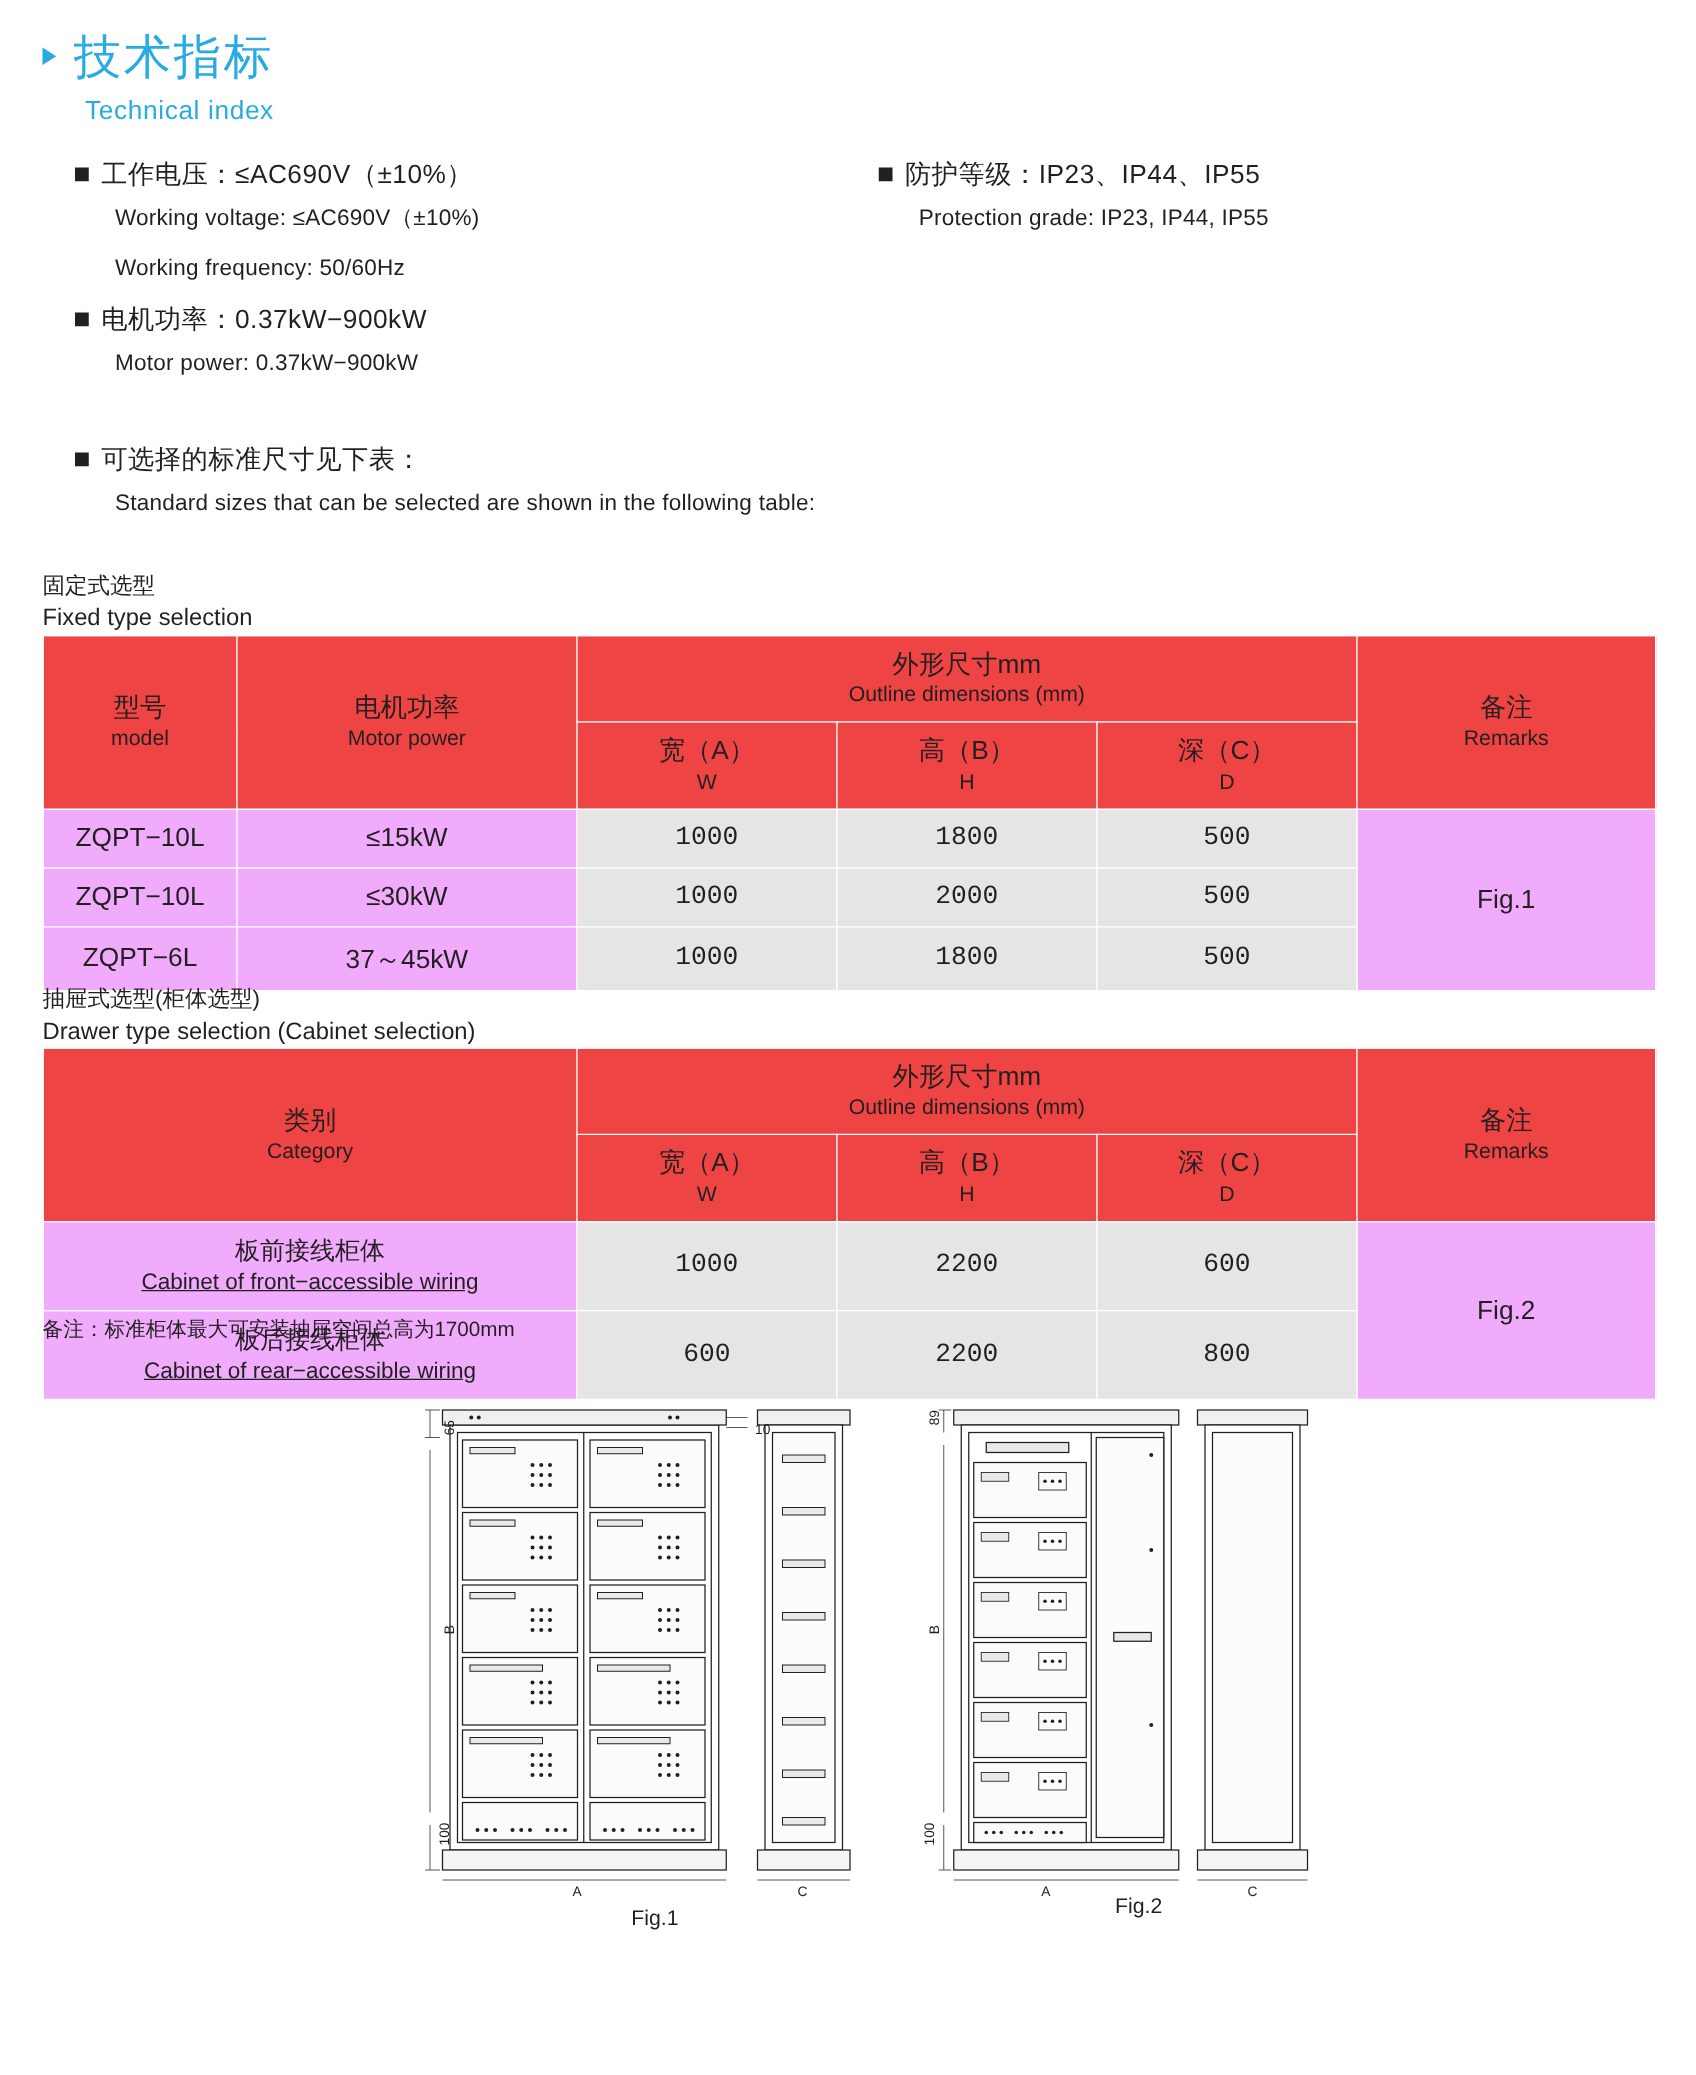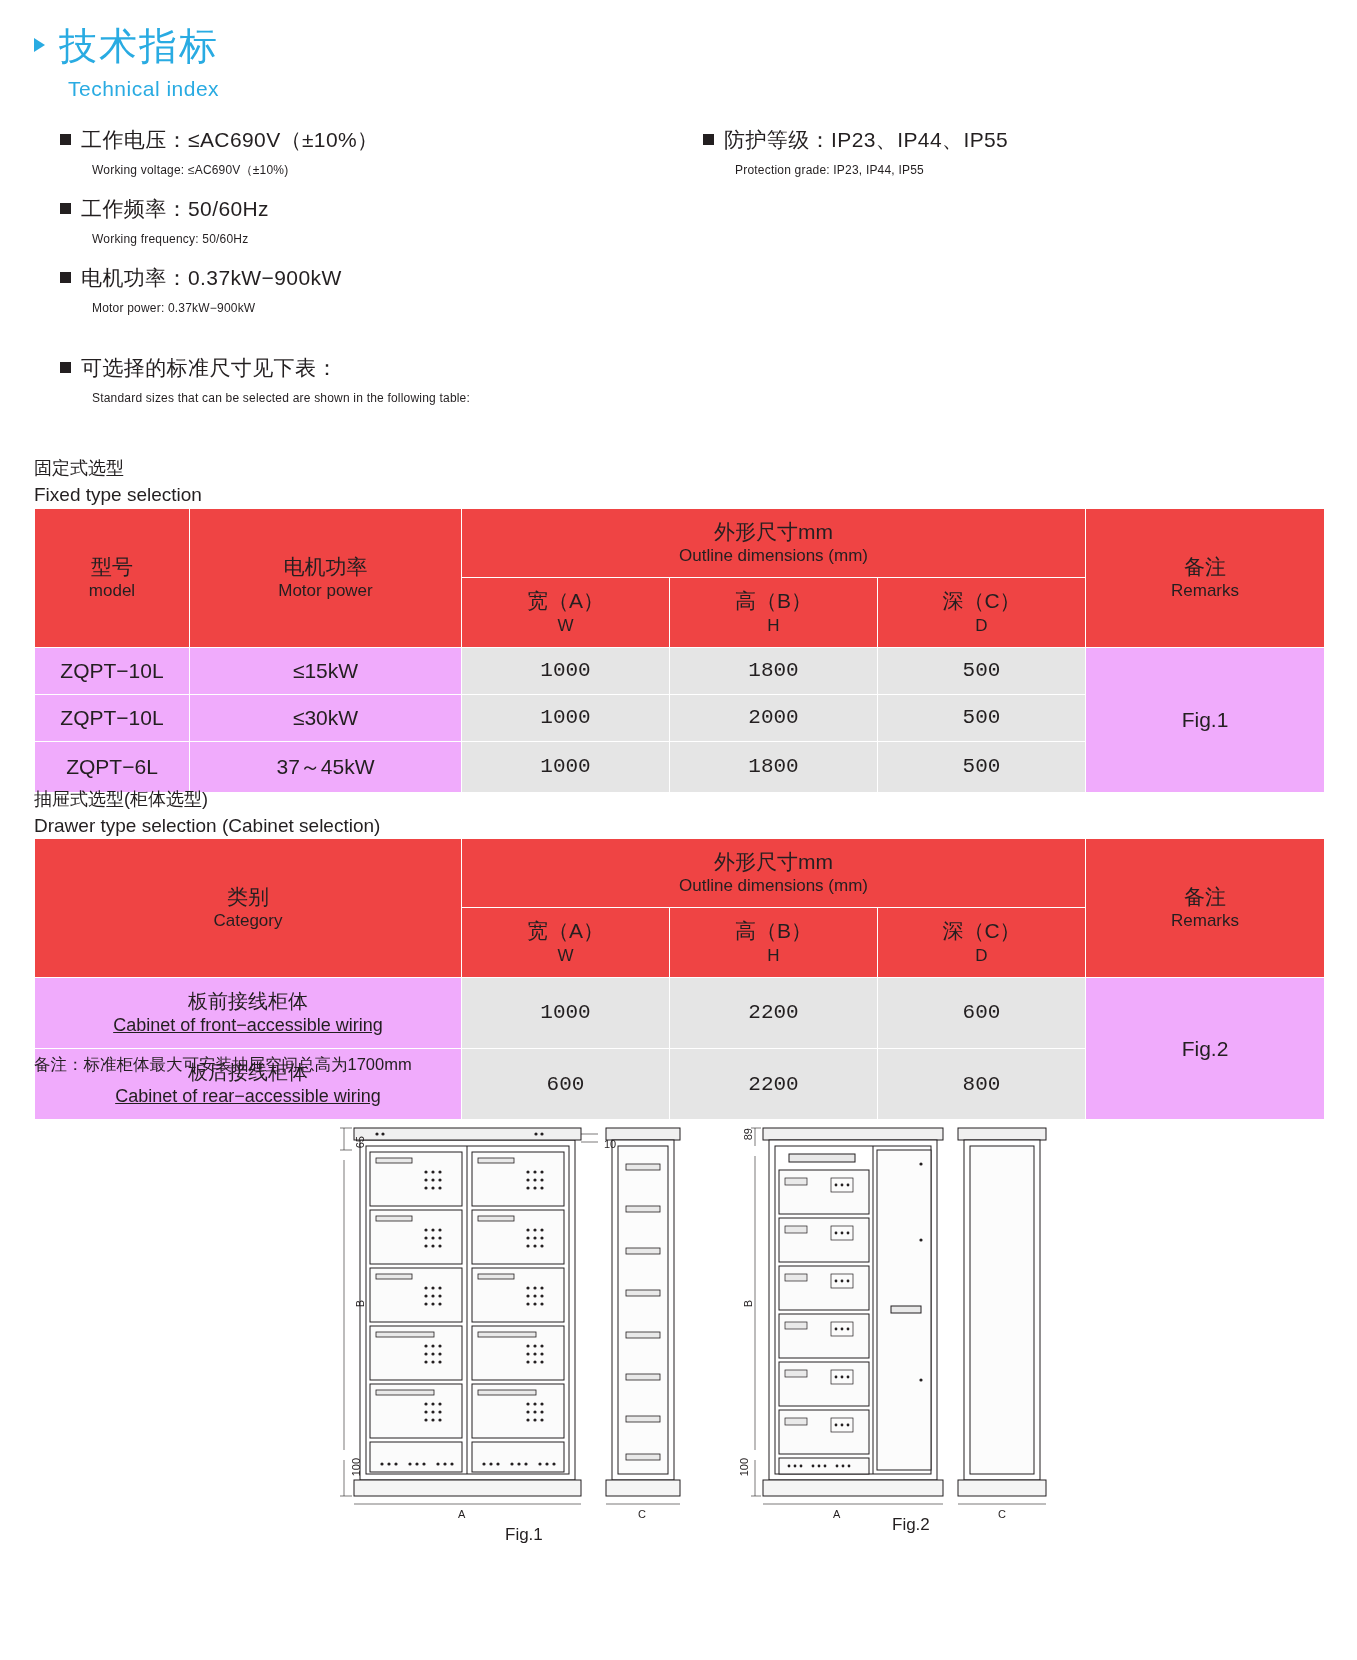--- a/index.html
+++ b/index.html
@@ -83,21 +83,21 @@
   .bullet {
     display: inline-block;
     width: 11px;
     height: 11px;
     background: #231f20;
     margin-right: 10px;
     margin-top: 8px;
     flex: 0 0 auto;
   }
   .spec-en {
-    font-size: 12px;
+    font-size: 18px;
     color: #231f20;
     margin-left: 32px;
     margin-top: 9px;
     line-height: 1.3;
     letter-spacing: 0.2px;
   }
 
   .spec-wide {
     position: absolute;
     left: 0;
@@ -198,24 +198,20 @@
 
     <div class="spec-col left">
       <div class="spec-item">
         <div class="spec-cn">
           <span class="bullet"></span>
           <span>工作电压：≤AC690V（±10%）</span>
         </div>
         <div class="spec-en">Working voltage: ≤AC690V（±10%)</div>
       </div>
       <div class="spec-item">
-        <div class="spec-cn">
-          <span class="bullet"></span>
-          <span>工作频率：50/60Hz</span>
-        </div>
         <div class="spec-en">Working frequency: 50/60Hz</div>
       </div>
       <div class="spec-item">
         <div class="spec-cn">
           <span class="bullet"></span>
           <span>电机功率：0.37kW−900kW</span>
         </div>
         <div class="spec-en">Motor power: 0.37kW−900kW</div>
       </div>
     </div>

